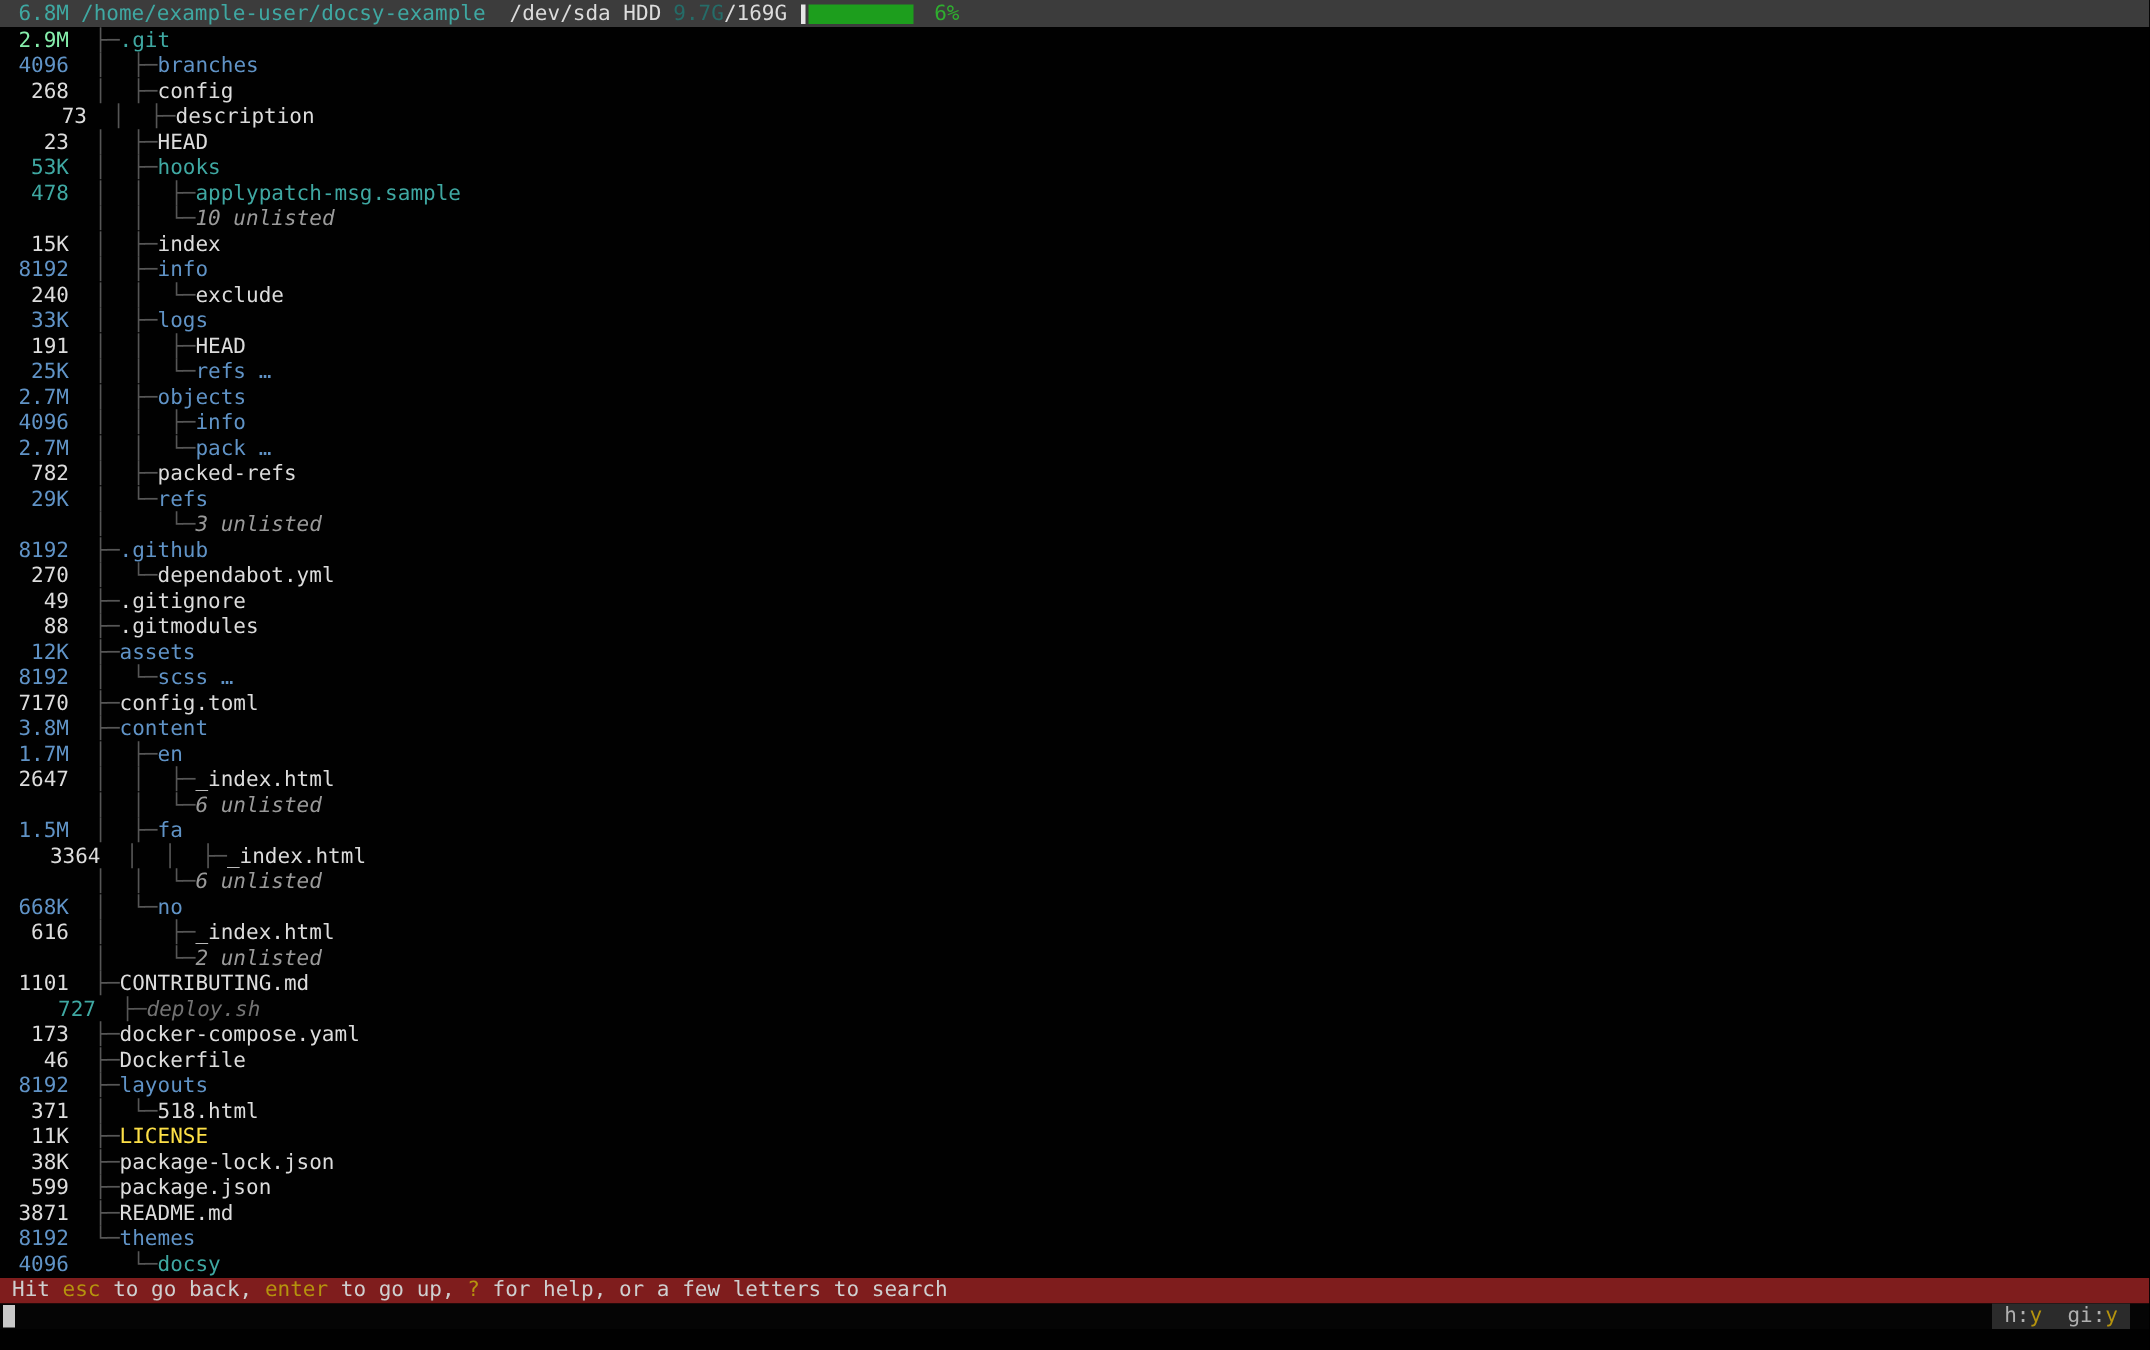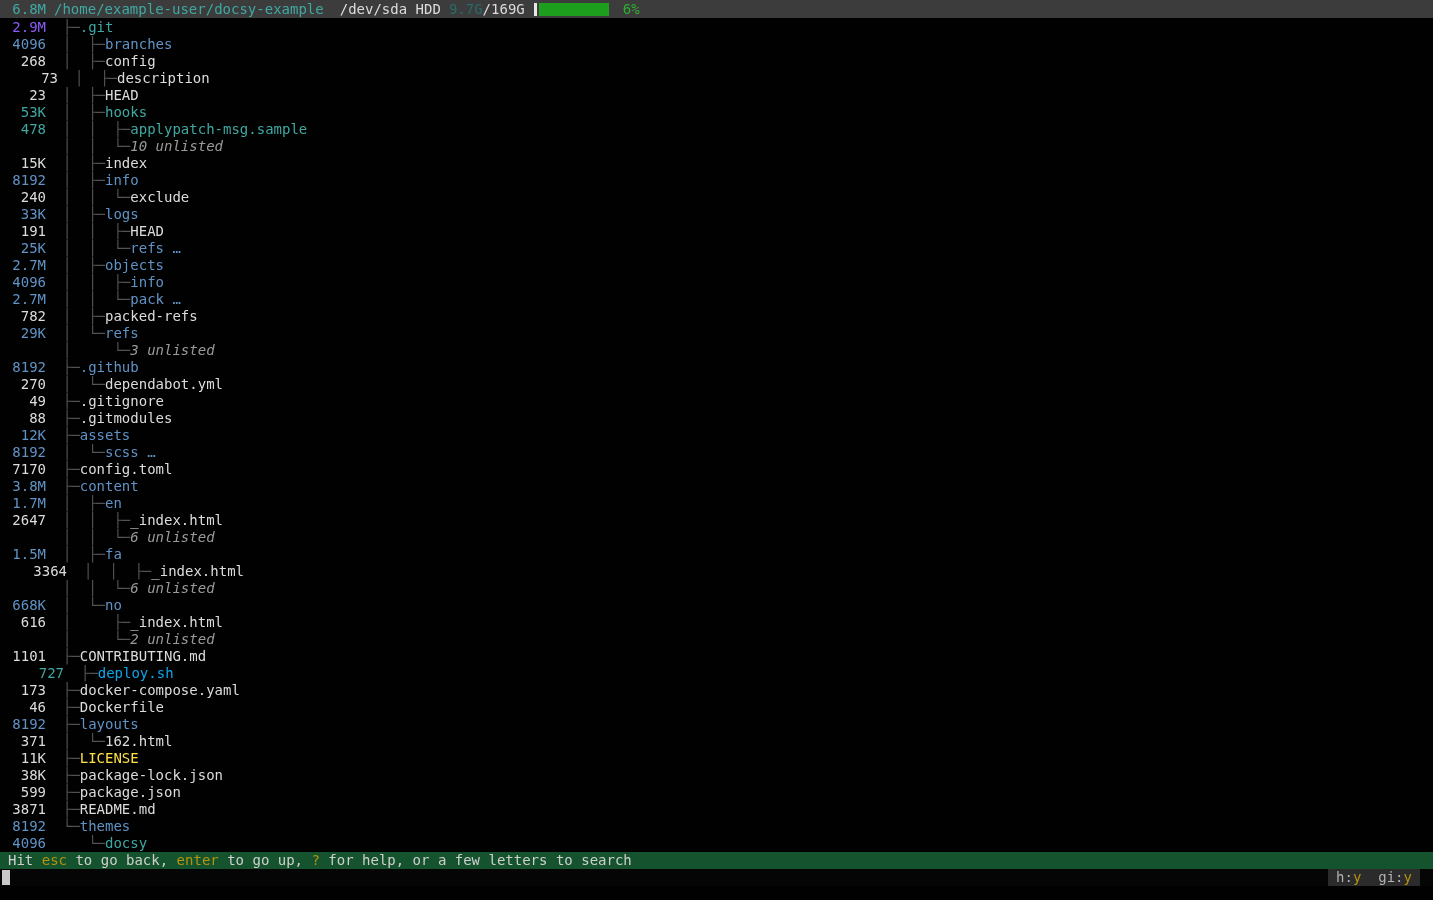--- a/index.html
+++ b/index.html
@@ -27,21 +27,21 @@
   
   .tree{position:absolute;top:19px;left:0;width:100%;}
   .row{height:17px;display:flex;white-space:pre;}
   .row .size{display:inline-block;width:42px;padding-left:4px;text-align:right;white-space:pre;}
   .row .prefix{color:#565656;white-space:pre;}
   .row .name{white-space:pre;}
   .row .italic{font-style:italic;}
   
   .status{
     position:absolute;top:852px;left:0;width:100%;height:17px;
-    background:#14532d;color:#cfcfcf;display:flex;align-items:flex-end;
+    background:#7f1d1d;color:#cfcfcf;display:flex;align-items:flex-end;
     padding-left:8px;box-sizing:border-box;white-space:pre;
   }
   .status .key{color:#b5930e;}
   
   .inputline{position:absolute;top:869px;left:0;width:100%;height:17px;background:#050505;}
   .cursor{position:absolute;left:2px;top:1px;width:8px;height:15px;background:#c9c9c9;}
   .flags{
     position:absolute;right:13px;top:0;height:17px;background:#2b2b2b;
     display:flex;align-items:center;padding:0 8px;white-space:pre;color:#b0b0b0;
   }
@@ -59,21 +59,21 @@
     <span class="dimteal pre" style="margin-left:8px">9.7G</span>
     <span class="white pre">/169G</span>
     <span class="bar">
       <span class="lead"></span>
       <span class="fill"></span>
       <span class="pct pre">6%</span>
     </span>
   </div>
 
   <div class="tree" id="tree">
-      <div class="row"><span class="size" style="color: #8b5cf6;">2.9M</span><span class="prefix">  ├─</span><span class="name" style="color: rgb(63, 168, 162);">.git</span></div>
+      <div class="row"><span class="size" style="color: #86efac;">2.9M</span><span class="prefix">  ├─</span><span class="name" style="color: rgb(63, 168, 162);">.git</span></div>
       <div class="row"><span class="size" style="color: rgb(96, 147, 198);">4096</span><span class="prefix">  │  ├─</span><span class="name" style="color: rgb(96, 147, 198);">branches</span></div>
       <div class="row"><span class="size" style="color: rgb(220, 220, 220);">268</span><span class="prefix">  │  ├─</span><span class="name" style="color: rgb(220, 220, 220);">config</span></div>
       <div class="row"><span class="size" style="color: rgb(220, 220, 220); padding-left: 16px;">73</span><span class="prefix">  │  ├─</span><span class="name" style="color: rgb(220, 220, 220);">description</span></div>
       <div class="row"><span class="size" style="color: rgb(220, 220, 220);">23</span><span class="prefix">  │  ├─</span><span class="name" style="color: rgb(220, 220, 220);">HEAD</span></div>
       <div class="row"><span class="size" style="color: rgb(63, 168, 162);">53K</span><span class="prefix">  │  ├─</span><span class="name" style="color: rgb(63, 168, 162);">hooks</span></div>
       <div class="row"><span class="size" style="color: rgb(63, 168, 162);">478</span><span class="prefix">  │  │  ├─</span><span class="name" style="color: rgb(63, 168, 162);">applypatch-msg.sample</span></div>
       <div class="row"><span class="size" style="color: rgb(154, 154, 154);"></span><span class="prefix">  │  │  └─</span><span class="name italic" style="color: rgb(154, 154, 154);">10 unlisted</span></div>
       <div class="row"><span class="size" style="color: rgb(220, 220, 220);">15K</span><span class="prefix">  │  ├─</span><span class="name" style="color: rgb(220, 220, 220);">index</span></div>
       <div class="row"><span class="size" style="color: rgb(96, 147, 198);">8192</span><span class="prefix">  │  ├─</span><span class="name" style="color: rgb(96, 147, 198);">info</span></div>
       <div class="row"><span class="size" style="color: rgb(220, 220, 220);">240</span><span class="prefix">  │  │  └─</span><span class="name" style="color: rgb(220, 220, 220);">exclude</span></div>
@@ -97,25 +97,25 @@
       <div class="row"><span class="size" style="color: rgb(96, 147, 198);">1.7M</span><span class="prefix">  │  ├─</span><span class="name" style="color: rgb(96, 147, 198);">en</span></div>
       <div class="row"><span class="size" style="color: rgb(220, 220, 220);">2647</span><span class="prefix">  │  │  ├─</span><span class="name" style="color: rgb(220, 220, 220);">_index.html</span></div>
       <div class="row"><span class="size" style="color: rgb(154, 154, 154);"></span><span class="prefix">  │  │  └─</span><span class="name italic" style="color: rgb(154, 154, 154);">6 unlisted</span></div>
       <div class="row"><span class="size" style="color: rgb(96, 147, 198);">1.5M</span><span class="prefix">  │  ├─</span><span class="name" style="color: rgb(96, 147, 198);">fa</span></div>
       <div class="row"><span class="size" style="color: rgb(220, 220, 220); padding-left: 25px;">3364</span><span class="prefix">  │  │  ├─</span><span class="name" style="color: rgb(220, 220, 220);">_index.html</span></div>
       <div class="row"><span class="size" style="color: rgb(154, 154, 154);"></span><span class="prefix">  │  │  └─</span><span class="name italic" style="color: rgb(154, 154, 154);">6 unlisted</span></div>
       <div class="row"><span class="size" style="color: rgb(96, 147, 198);">668K</span><span class="prefix">  │  └─</span><span class="name" style="color: rgb(96, 147, 198);">no</span></div>
       <div class="row"><span class="size" style="color: rgb(220, 220, 220);">616</span><span class="prefix">  │     ├─</span><span class="name" style="color: rgb(220, 220, 220);">_index.html</span></div>
       <div class="row"><span class="size" style="color: rgb(154, 154, 154);"></span><span class="prefix">  │     └─</span><span class="name italic" style="color: rgb(154, 154, 154);">2 unlisted</span></div>
       <div class="row"><span class="size" style="color: rgb(220, 220, 220);">1101</span><span class="prefix">  ├─</span><span class="name" style="color: rgb(220, 220, 220);">CONTRIBUTING.md</span></div>
-      <div class="row"><span class="size" style="color: rgb(63, 168, 162); margin-left: 18px;">727</span><span class="prefix">  ├─</span><span class="name" style="color: #0ea5e9;">deploy.sh</span></div>
+      <div class="row"><span class="size" style="color: rgb(63, 168, 162); margin-left: 18px;">727</span><span class="prefix">  ├─</span><span class="name" style="color: #737373; font-style: italic;">deploy.sh</span></div>
       <div class="row"><span class="size" style="color: rgb(220, 220, 220);">173</span><span class="prefix">  ├─</span><span class="name" style="color: rgb(220, 220, 220);">docker-compose.yaml</span></div>
       <div class="row"><span class="size" style="color: rgb(220, 220, 220);">46</span><span class="prefix">  ├─</span><span class="name" style="color: rgb(220, 220, 220);">Dockerfile</span></div>
       <div class="row"><span class="size" style="color: rgb(96, 147, 198);">8192</span><span class="prefix">  ├─</span><span class="name" style="color: rgb(96, 147, 198);">layouts</span></div>
-      <div class="row"><span class="size" style="color: rgb(220, 220, 220);">371</span><span class="prefix">  │  └─</span><span class="name" style="color: rgb(220, 220, 220);">162.html</span></div>
+      <div class="row"><span class="size" style="color: rgb(220, 220, 220);">371</span><span class="prefix">  │  └─</span><span class="name" style="color: rgb(220, 220, 220);">518.html</span></div>
       <div class="row"><span class="size" style="color: rgb(220, 220, 220);">11K</span><span class="prefix">  ├─</span><span class="name" style="color: #fde047;">LICENSE</span></div>
       <div class="row"><span class="size" style="color: rgb(220, 220, 220);">38K</span><span class="prefix">  ├─</span><span class="name" style="color: rgb(220, 220, 220);">package-lock.json</span></div>
       <div class="row"><span class="size" style="color: rgb(220, 220, 220);">599</span><span class="prefix">  ├─</span><span class="name" style="color: rgb(220, 220, 220);">package.json</span></div>
       <div class="row"><span class="size" style="color: rgb(220, 220, 220);">3871</span><span class="prefix">  ├─</span><span class="name" style="color: rgb(220, 220, 220);">README.md</span></div>
       <div class="row"><span class="size" style="color: rgb(96, 147, 198);">8192</span><span class="prefix">  └─</span><span class="name" style="color: rgb(96, 147, 198);">themes</span></div>
       <div class="row"><span class="size" style="color: rgb(96, 147, 198);">4096</span><span class="prefix">     └─</span><span class="name" style="color: rgb(63, 168, 162);">docsy</span></div>
     </div>
 
   <div class="status" id="status"><span class="pre">Hit </span><span class="key pre">esc</span><span class="pre"> to go back, </span><span class="key pre">enter</span><span class="pre"> to go up, </span><span class="key pre">?</span><span class="pre"> for help, or a few letters to search</span></div>
 

